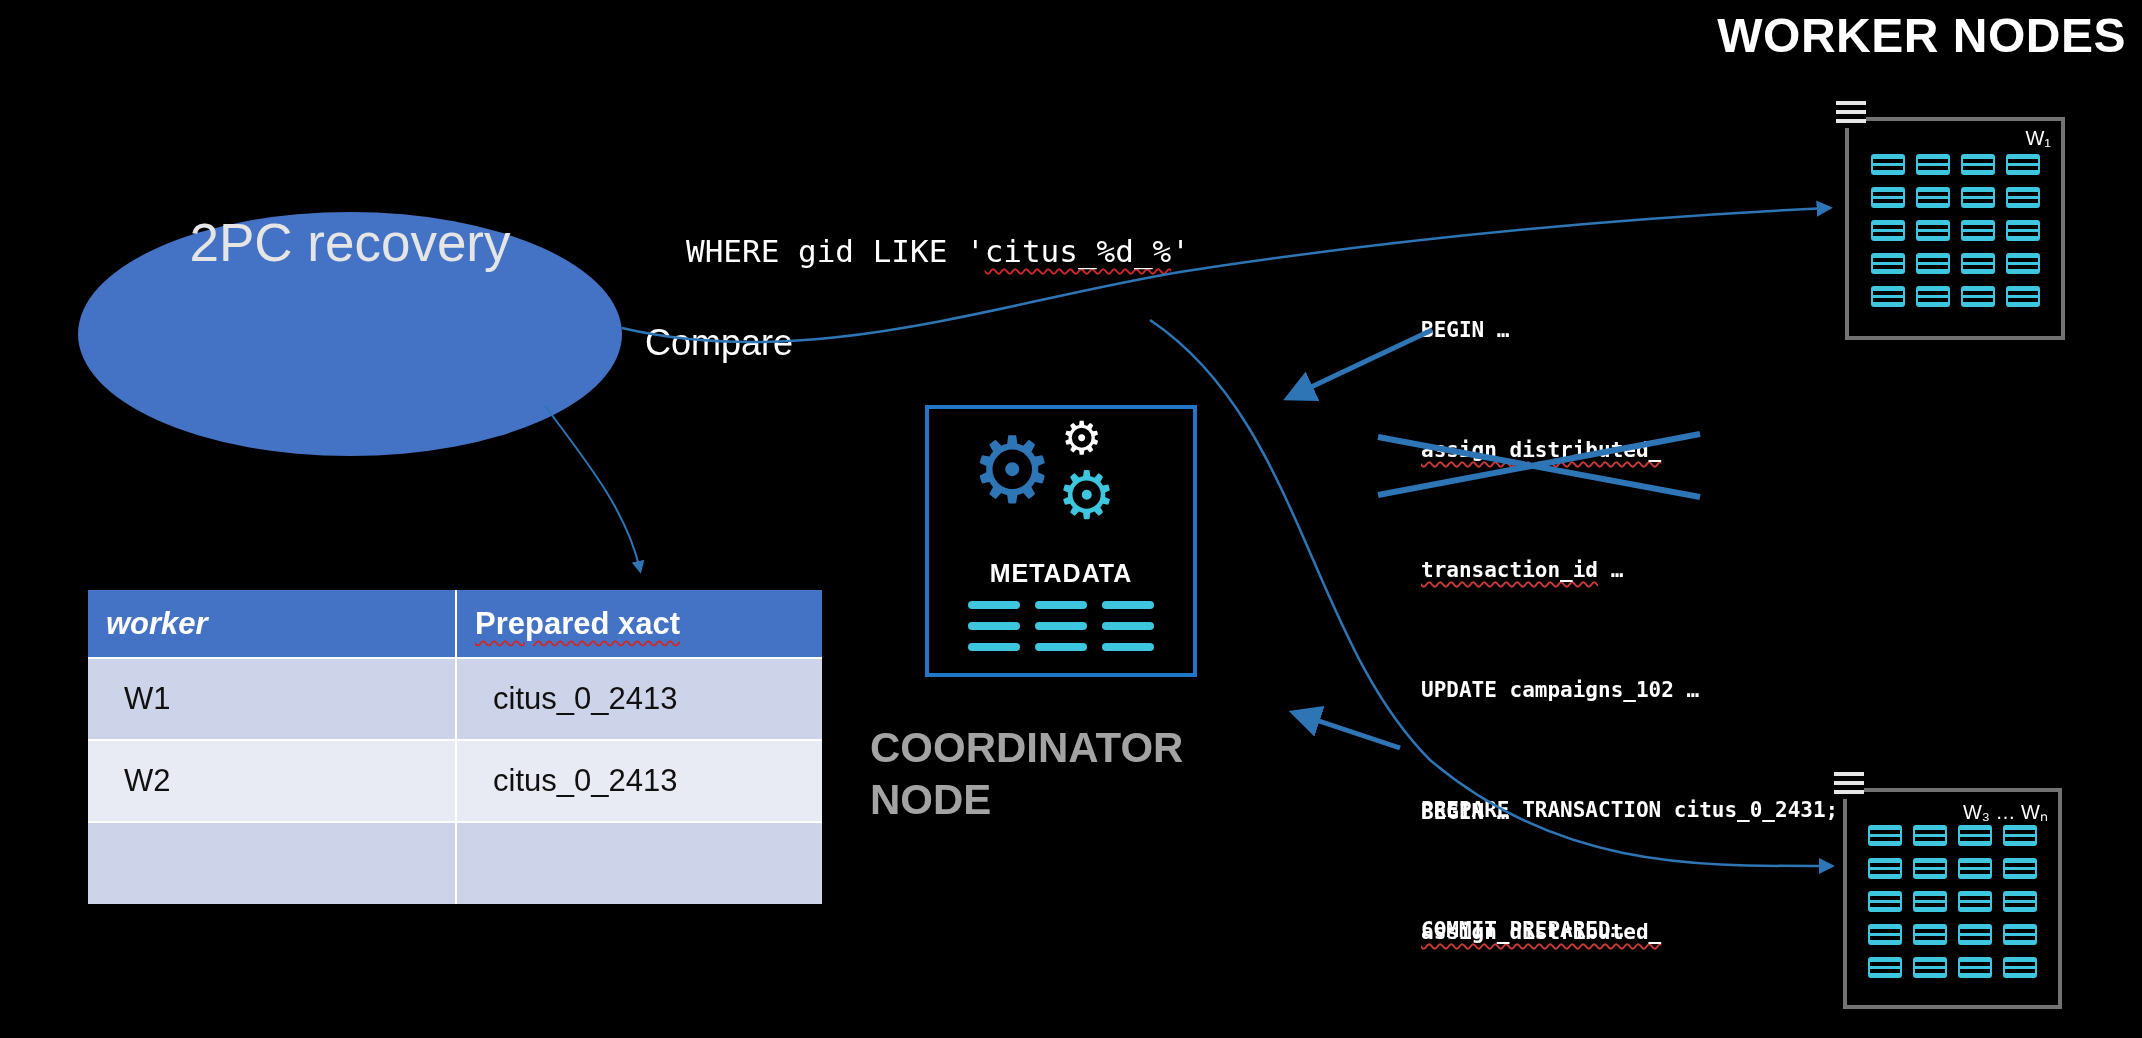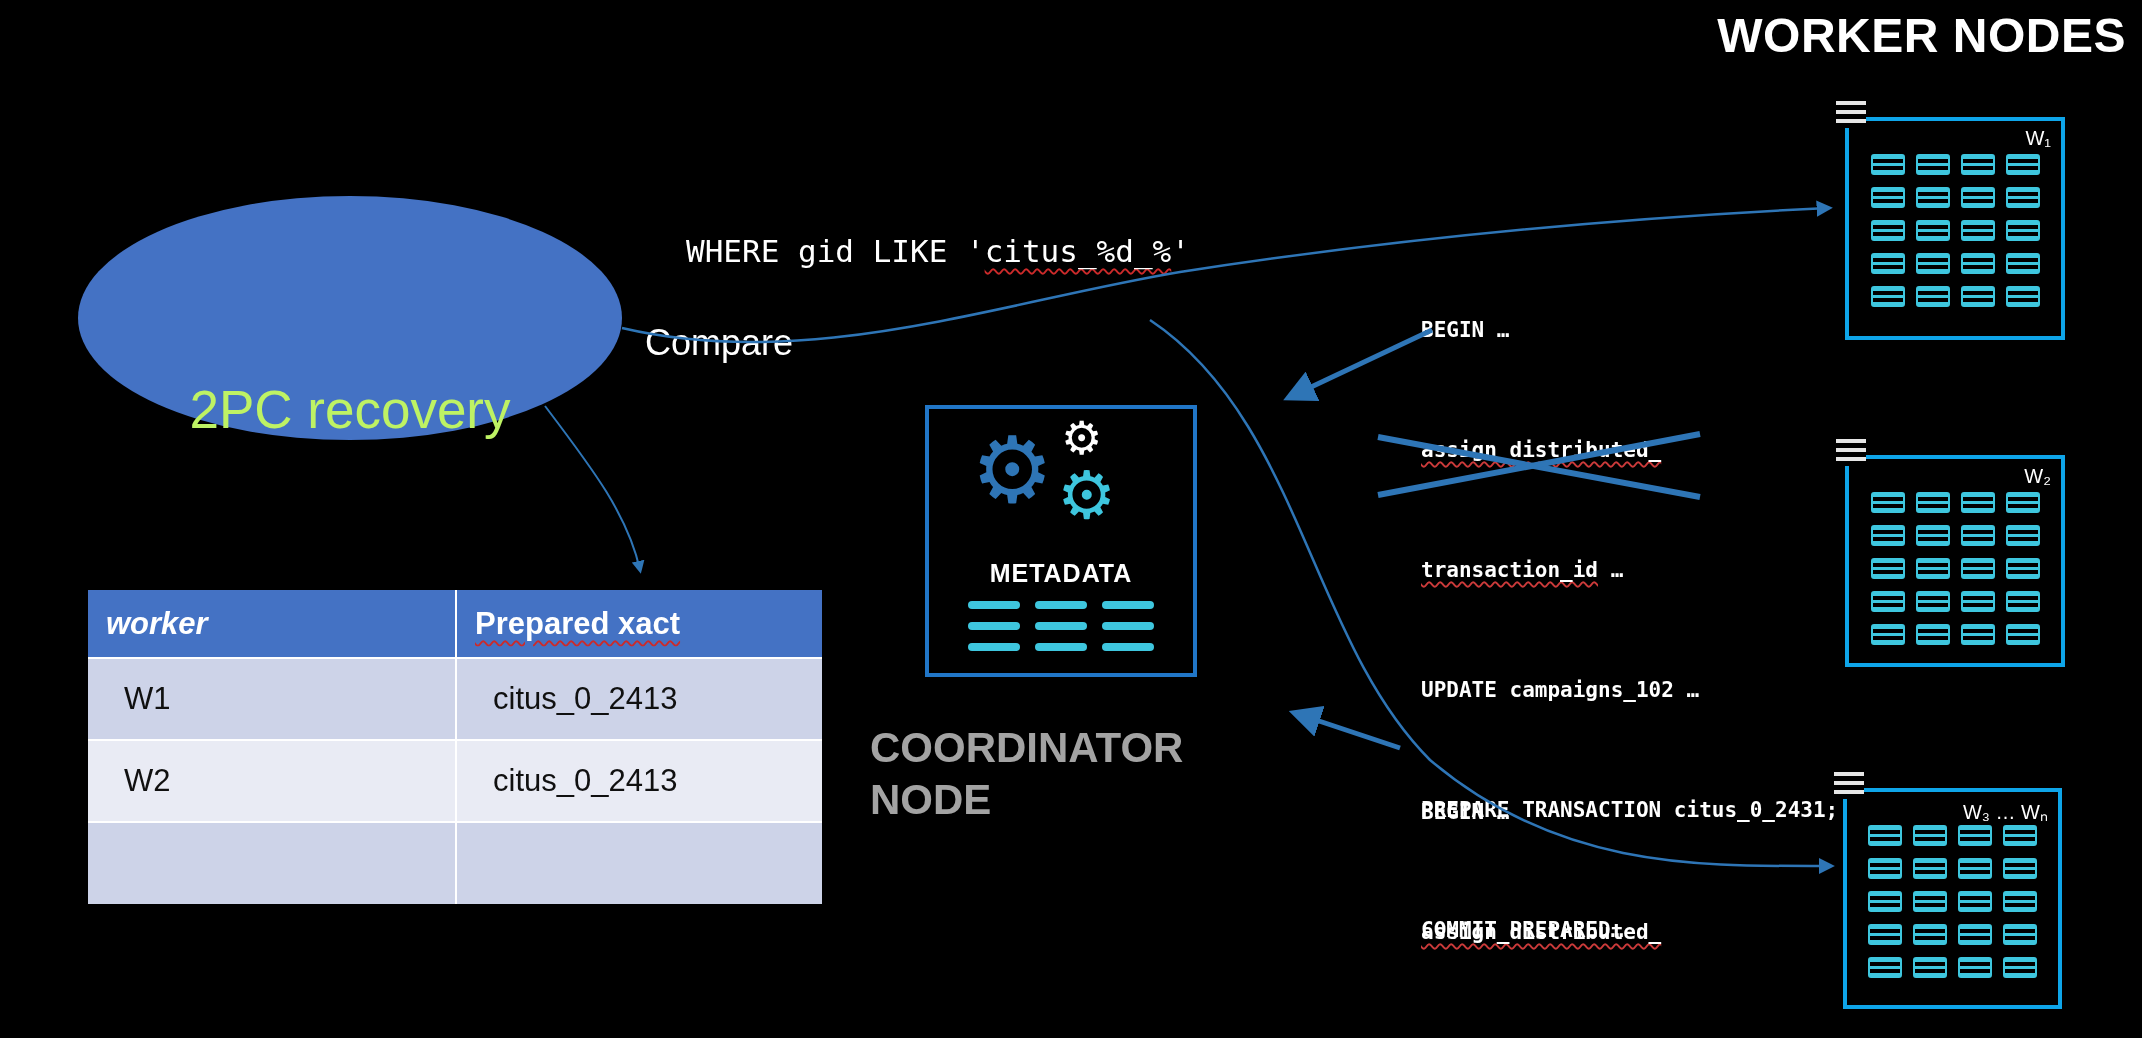--- a/index.html
+++ b/index.html
@@ -3,22 +3,22 @@
 <meta charset="utf-8">
 <style>
   * { margin:0; padding:0; box-sizing:border-box; }
   html,body { background:#000; }
   body { font-family:"Liberation Sans", sans-serif; }
   .stage { position:relative; width:2142px; height:1038px; background:#000; overflow:hidden; }
   .abs { position:absolute; }
 
   .heading { right:16px; top:8px; color:#fff; font-weight:bold; font-size:48px; letter-spacing:0.5px; }
 
-  .ellipse { left:78px; top:196px; width:544px; height:244px; background:#4472C4; border-radius:50%;
-             display:flex; align-items:flex-end; justify-content:center; color:#bef264; font-size:53px; }
+  .ellipse { left:78px; top:212px; width:544px; height:244px; background:#4472C4; border-radius:50%;
+             display:flex; align-items:flex-start; justify-content:center; color:#e5e5e5; font-size:53px; }
 
   .mono { font-family:"DejaVu Sans Mono","Liberation Mono",monospace; color:#fff; white-space:pre; }
   .sql  { left:686px; top:134px; font-size:31px; line-height:47px; }
   .wavy  { text-decoration:underline wavy #cc2a2a; text-decoration-thickness:2px; text-underline-offset:6px; }
   .wavy2 { text-decoration:underline wavy #cc3a3a; text-decoration-thickness:1.5px; text-underline-offset:4px; }
 
   .compare { left:645px; top:322px; color:#fff; font-size:36px; }
 
   .tbl { left:88px; top:590px; border-collapse:collapse; border-style:hidden; font-size:31px; }
   .tbl th, .tbl td { border:2px solid #fff; }
@@ -32,21 +32,21 @@
   .gear { position:absolute; font-family:"DejaVu Sans",sans-serif; line-height:1; }
   .gear-blue  { left:42px;  top:16px; font-size:92px; color:#2E75B6; }
   .gear-white { left:132px; top:6px;  font-size:46px; color:#ffffff; }
   .gear-cyan  { left:128px; top:54px; font-size:66px; color:#3EC6DE; }
   .metadata { position:absolute; left:0; right:0; top:150px; text-align:center; color:#fff; font-weight:bold; font-size:25px; letter-spacing:1px; }
   .mlines { position:absolute; left:50%; transform:translateX(-50%); top:192px; display:grid; grid-template-columns:repeat(3,52px); gap:13px 15px; }
   .mline { height:8px; background:#3EC6DE; border-radius:4px; }
 
   .coord-label { left:870px; top:722px; width:390px; text-align:left; color:#a3a3a3; font-weight:bold; font-size:42px; line-height:52px; }
 
-  .wbox { border:4px solid #0ea5e9; background:#000; }
+  .wbox { border:4px solid #737373; background:#000; }
   .wbox1 { left:1845px; top:117px; width:220px; height:223px; }
   .wbox2 { left:1845px; top:455px; width:220px; height:212px; }
   .wbox3 { left:1843px; top:764px; width:219px; height:221px;margin-top:24px; }
   .wlabel { position:absolute; top:6px; right:10px; color:#fff; font-size:20px; white-space:pre; }
   .server-icon { position:absolute; top:-20px; left:-13px; width:30px; height:27px;
                  background:repeating-linear-gradient(to bottom,#e6e6e6 0 4px,#000 4px 9px); }
   .shards { display:grid; grid-template-columns:repeat(4,34px); gap:12px 11px; justify-content:center; padding-top:33px; }
   .shard { height:21px; border:2px solid #3EC6DE; border-radius:3px;
            background:repeating-linear-gradient(to bottom,#3EC6DE 0 3px,transparent 3px 7px); }
 
@@ -139,46 +139,20 @@
         <i class="shard"></i>
         <i class="shard"></i>
         <i class="shard"></i>
       <i class="shard"></i>
         <i class="shard"></i>
         <i class="shard"></i>
         <i class="shard"></i>
     </div>
   </div>
 
-  <div class="abs wbox wbox2">
-    <span class="server-icon"></span>
-    <span class="wlabel">W₂</span>
-    <div class="shards">
-      <i class="shard"></i>
-        <i class="shard"></i>
-        <i class="shard"></i>
-        <i class="shard"></i>
-      <i class="shard"></i>
-        <i class="shard"></i>
-        <i class="shard"></i>
-        <i class="shard"></i>
-      <i class="shard"></i>
-        <i class="shard"></i>
-        <i class="shard"></i>
-        <i class="shard"></i>
-      <i class="shard"></i>
-        <i class="shard"></i>
-        <i class="shard"></i>
-        <i class="shard"></i>
-      <i class="shard"></i>
-        <i class="shard"></i>
-        <i class="shard"></i>
-        <i class="shard"></i>
-    </div>
-  </div>
 
   <div class="abs wbox wbox3">
     <span class="server-icon"></span>
     <span class="wlabel">W₃ … Wₙ</span>
     <div class="shards">
       <i class="shard"></i>
         <i class="shard"></i>
         <i class="shard"></i>
         <i class="shard"></i>
       <i class="shard"></i>

